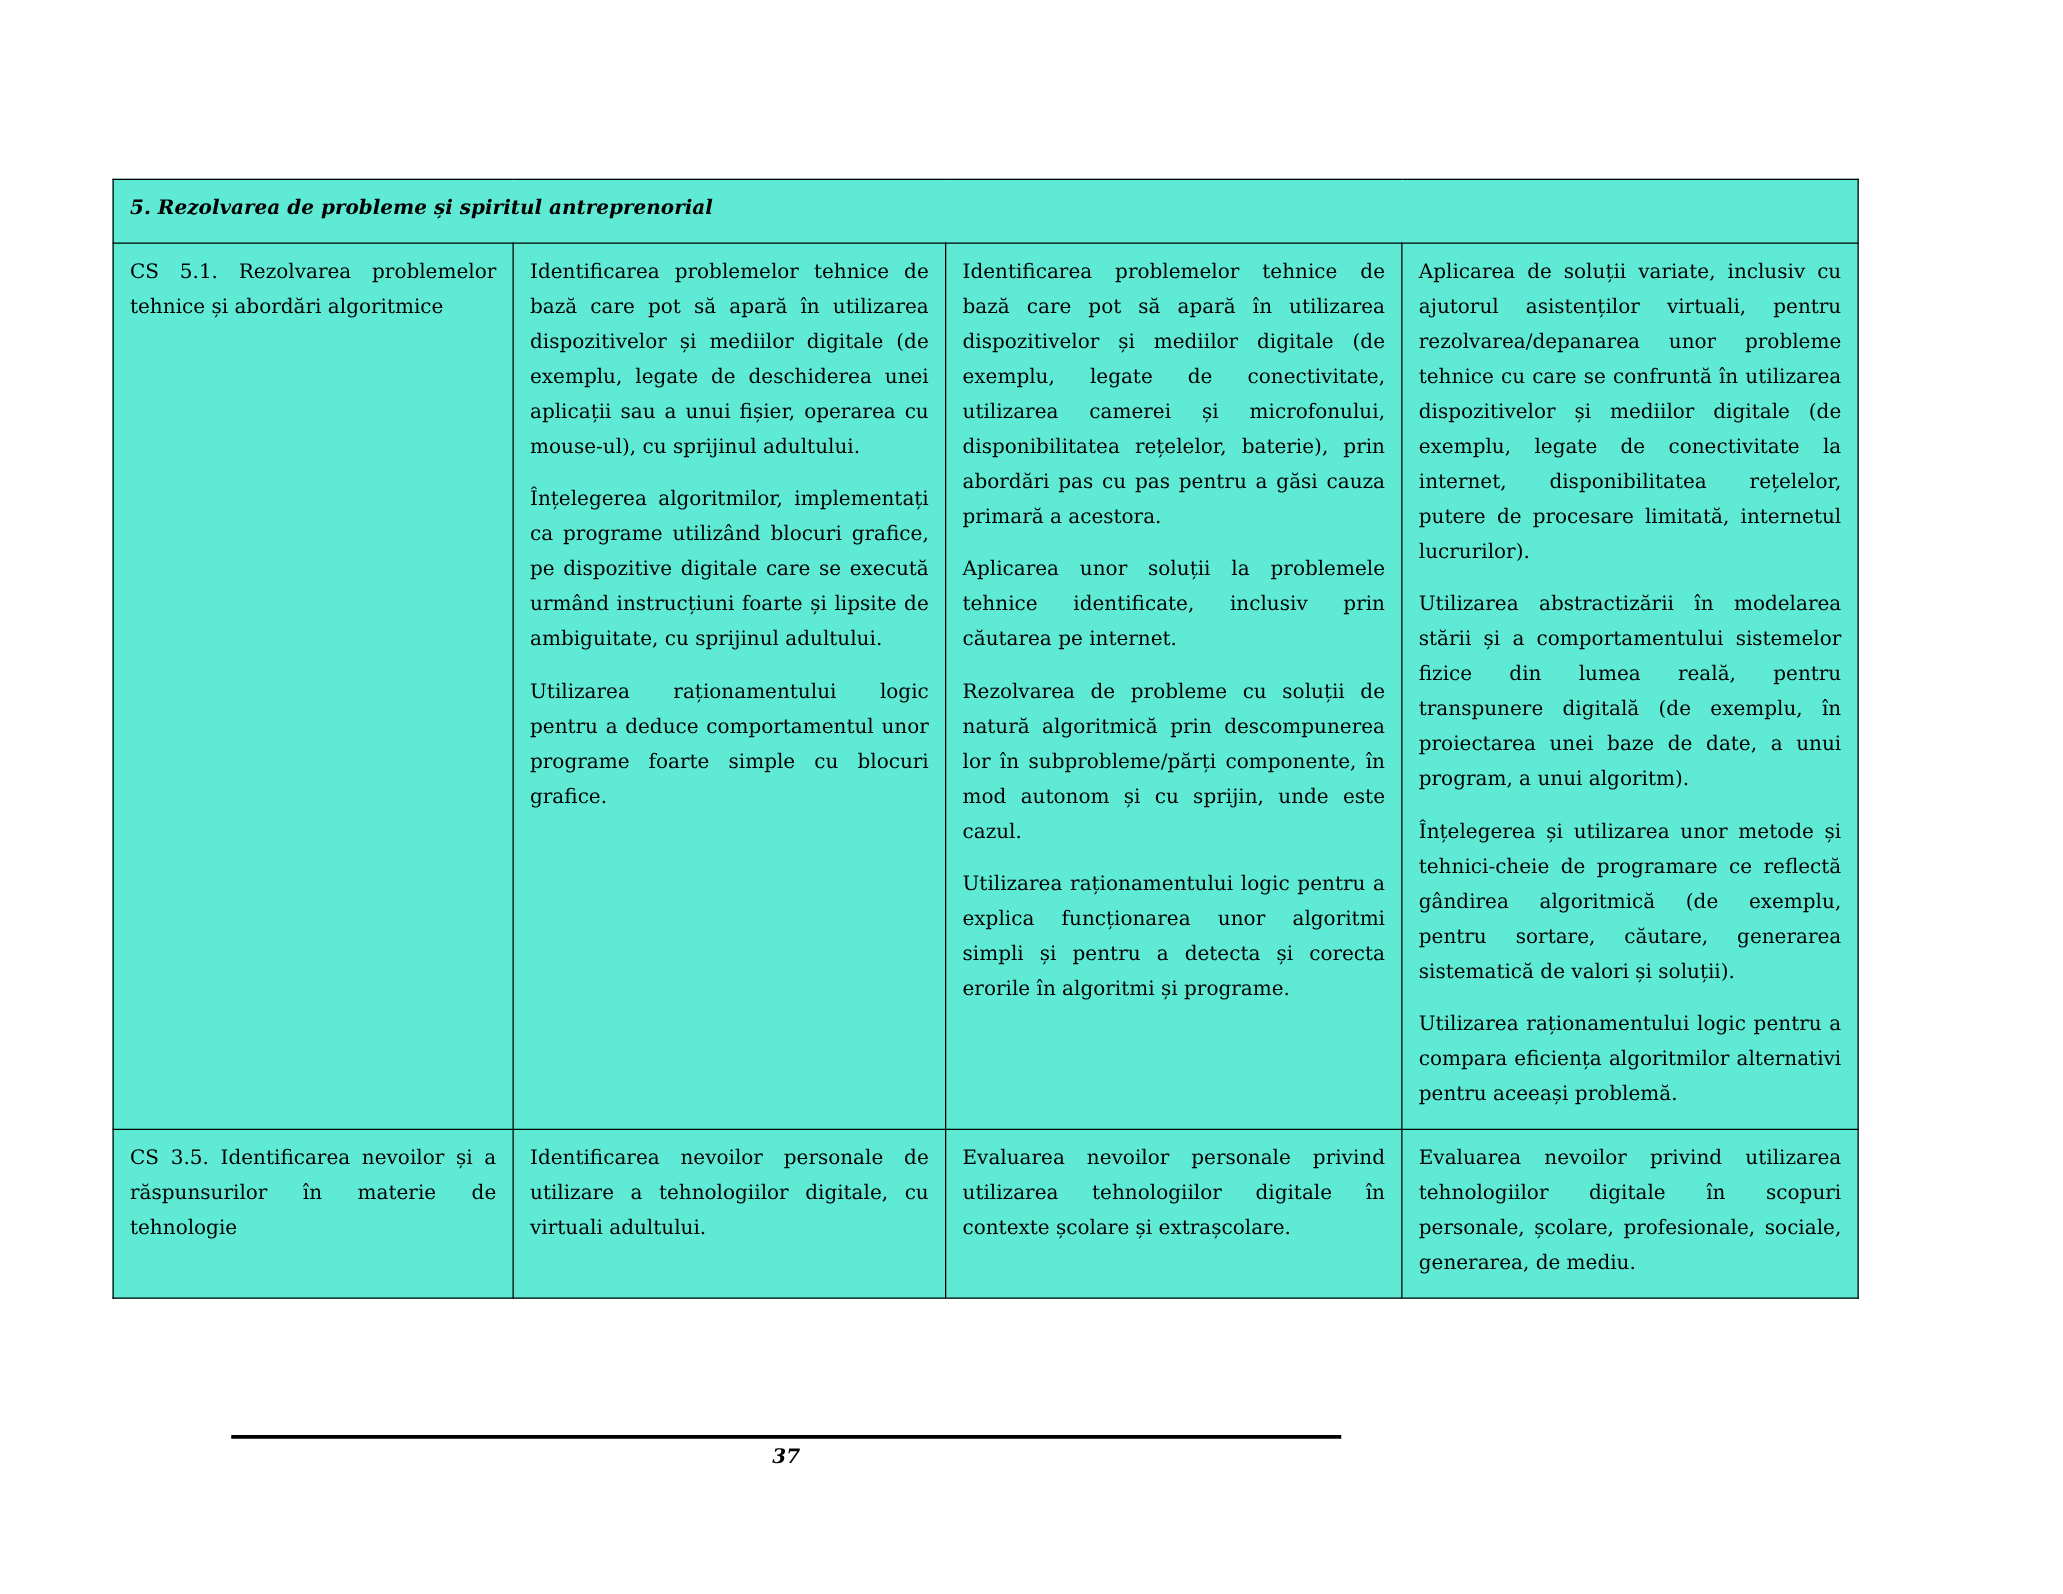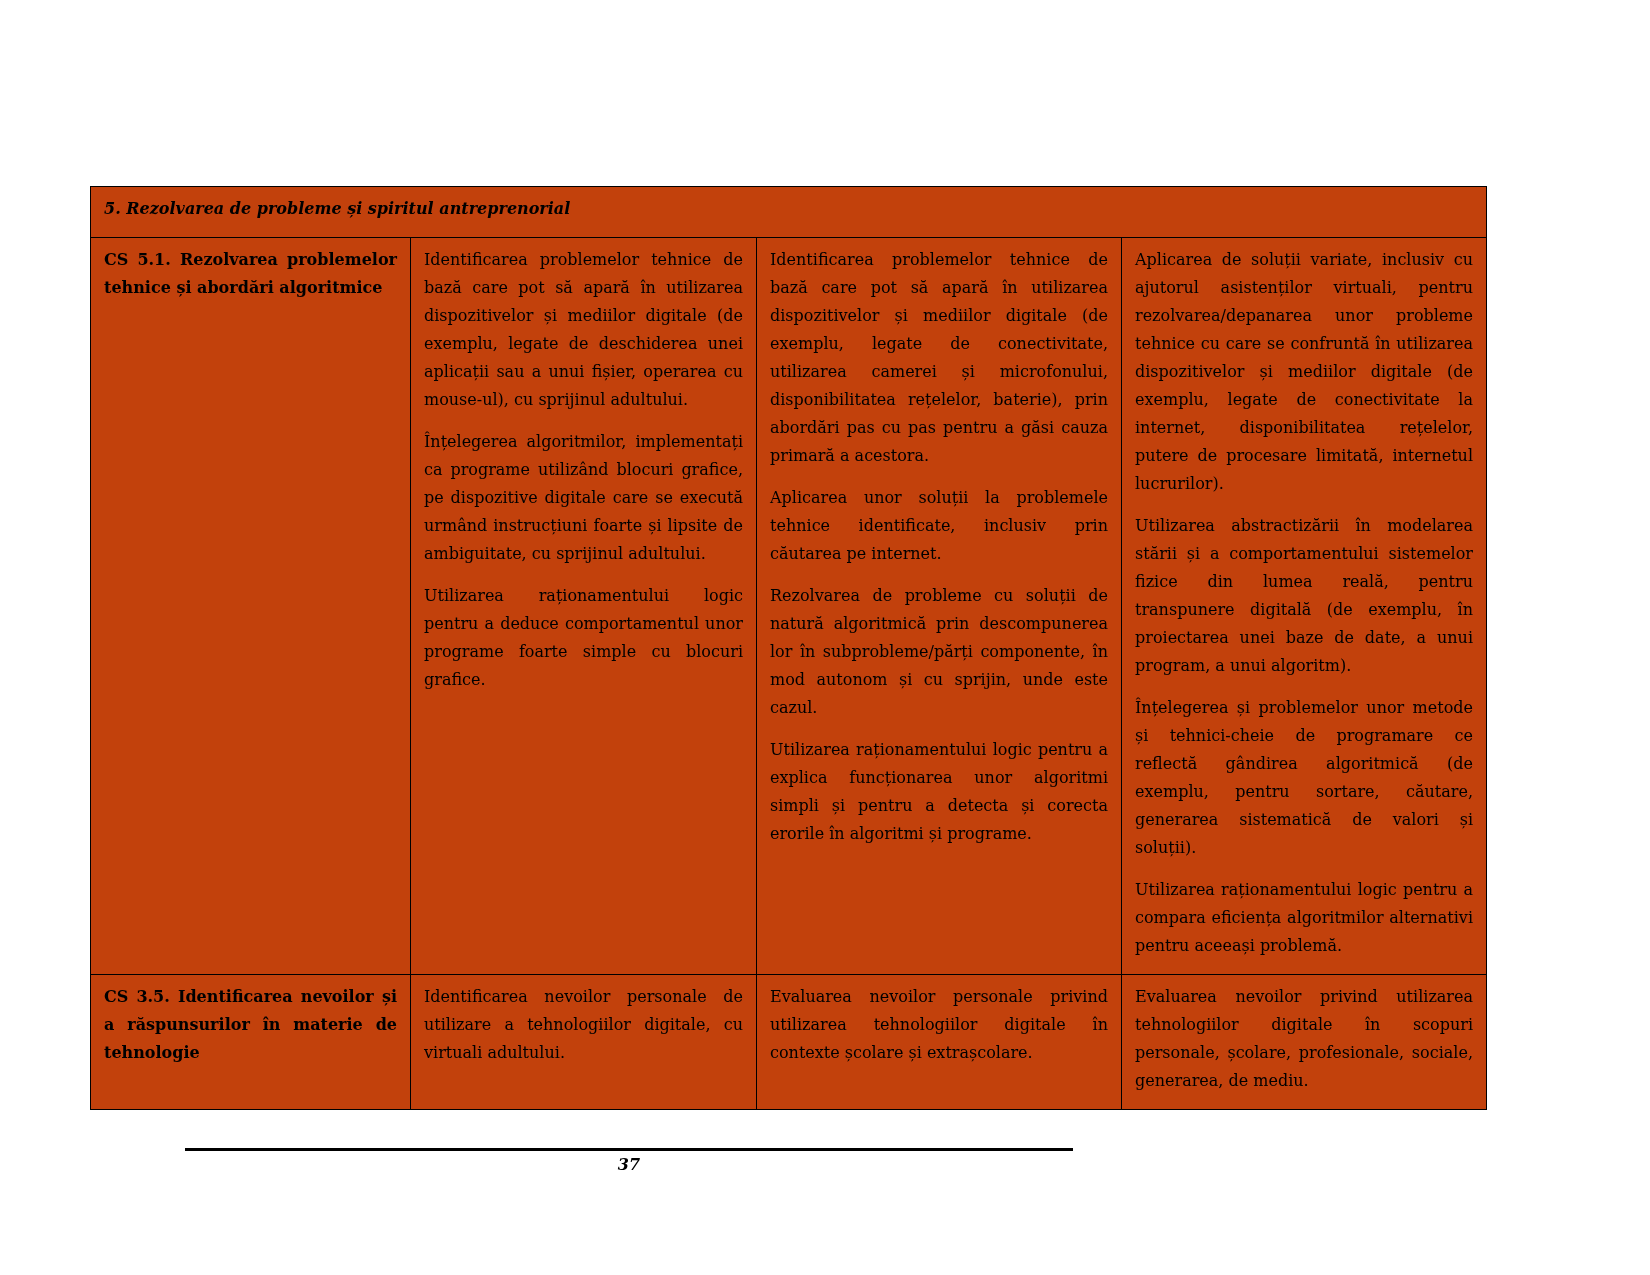--- a/index.html
+++ b/index.html
@@ -16,22 +16,21 @@
     background: #ffffff;
     overflow: hidden;
   }
   table.curriculum-table {
     position: absolute;
     top: 143px;
     left: 90px;
     width: 1396px;
     border-collapse: collapse;
     table-layout: fixed;
-    background: #c2410c;
-    margin-top: 43px;
+    background: #5eead4;
   }
   table.curriculum-table td {
     border: 1px solid #000000;
     vertical-align: top;
     padding: 8px 13px 14px 13px;
     font-size: 16px;
     line-height: 1.75;
   }
   td.section-header {
     font-weight: bold;
@@ -42,21 +41,20 @@
   }
   .cell p {
     margin: 0 0 14px 0;
     text-align: justify;
   }
   .cell p:last-child {
     margin-bottom: 0;
   }
   .cell.comp p {
     text-align: justify;
-    font-weight: bold;
   }
   .footer {
     position: absolute;
     top: 1148px;
     left: 0;
     width: 1338px;
   }
   .footer-line {
     width: 888px;
     height: 3px;
@@ -102,21 +100,21 @@
         </td>
         <td class="cell">
           <p>Identificarea problemelor tehnice de bază care pot să apară în utilizarea dispozitivelor și mediilor digitale (de exemplu, legate de conectivitate, utilizarea camerei și microfonului, disponibilitatea rețelelor, baterie), prin abordări pas cu pas pentru a găsi cauza primară a acestora.</p>
           <p>Aplicarea unor soluții la problemele tehnice identificate, inclusiv prin căutarea pe internet.</p>
           <p>Rezolvarea de probleme cu soluții de natură algoritmică prin descompunerea lor în subprobleme/părți componente, în mod autonom și cu sprijin, unde este cazul.</p>
           <p>Utilizarea raționamentului logic pentru a explica funcționarea unor algoritmi simpli și pentru a detecta și corecta erorile în algoritmi și programe.</p>
         </td>
         <td class="cell">
           <p>Aplicarea de soluții variate, inclusiv cu ajutorul asistenților virtuali, pentru rezolvarea/depanarea unor probleme tehnice cu care se confruntă în utilizarea dispozitivelor și mediilor digitale (de exemplu, legate de conectivitate la internet, disponibilitatea rețelelor, putere de procesare limitată, internetul lucrurilor).</p>
           <p>Utilizarea abstractizării în modelarea stării și a comportamentului sistemelor fizice din lumea reală, pentru transpunere digitală (de exemplu, în proiectarea unei baze de date, a unui program, a unui algoritm).</p>
-          <p>Înțelegerea și problemelor unor metode și tehnici-cheie de programare ce reflectă gândirea algoritmică (de exemplu, pentru sortare, căutare, generarea sistematică de valori și soluții).</p>
+          <p>Înțelegerea și utilizarea unor metode și tehnici-cheie de programare ce reflectă gândirea algoritmică (de exemplu, pentru sortare, căutare, generarea sistematică de valori și soluții).</p>
           <p>Utilizarea raționamentului logic pentru a compara eficiența algoritmilor alternativi pentru aceeași problemă.</p>
         </td>
       </tr>
 
       <tr>
         <td class="cell comp">
           <p>CS 3.5. Identificarea nevoilor și a răspunsurilor în materie de tehnologie</p>
         </td>
         <td class="cell">
           <p>Identificarea nevoilor personale de utilizare a tehnologiilor digitale, cu virtuali adultului.</p>

